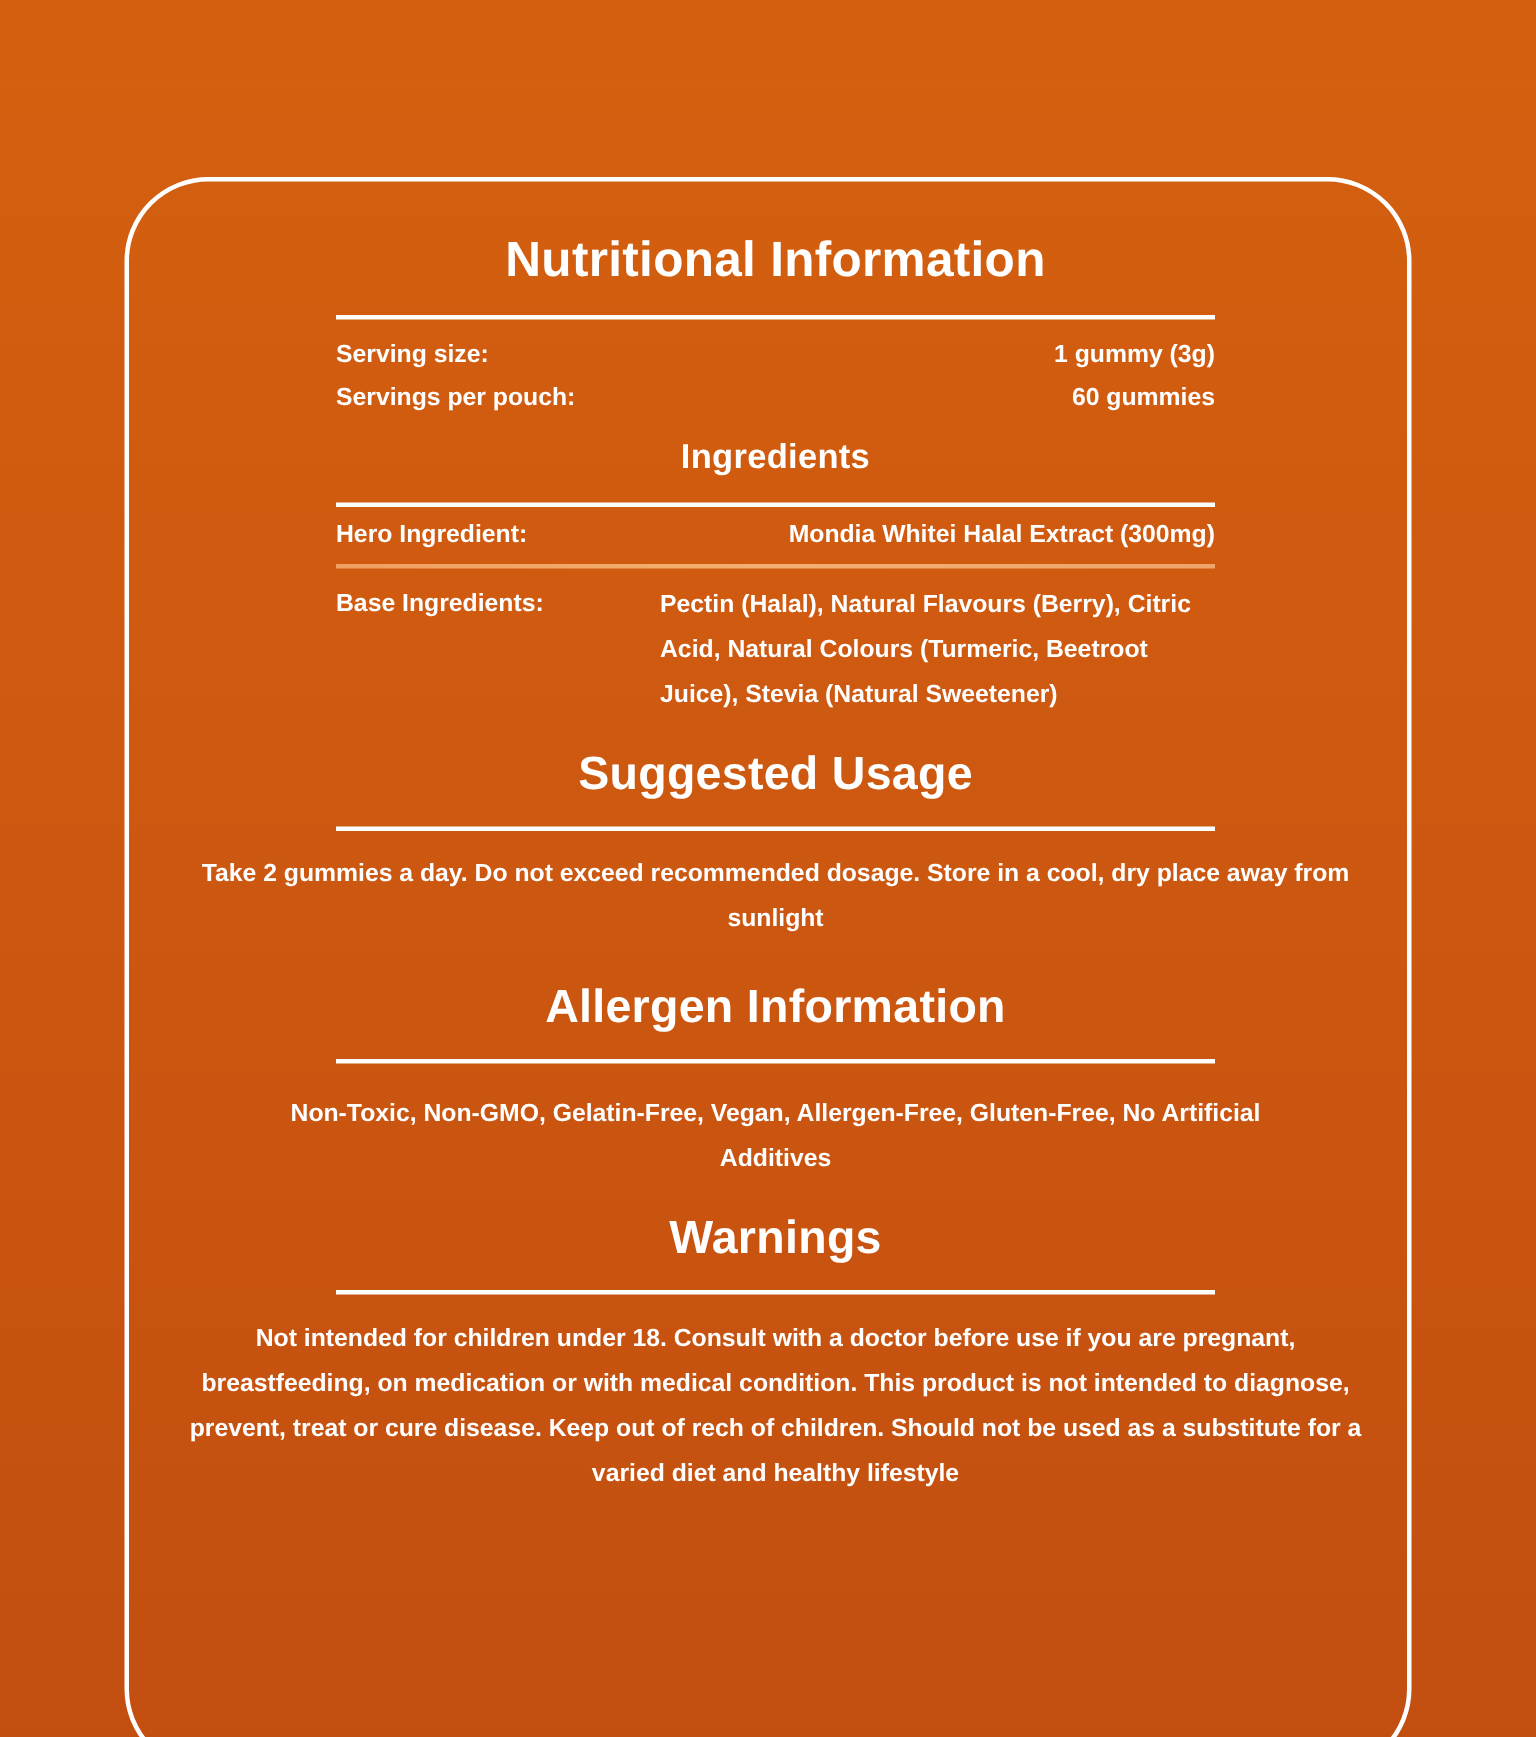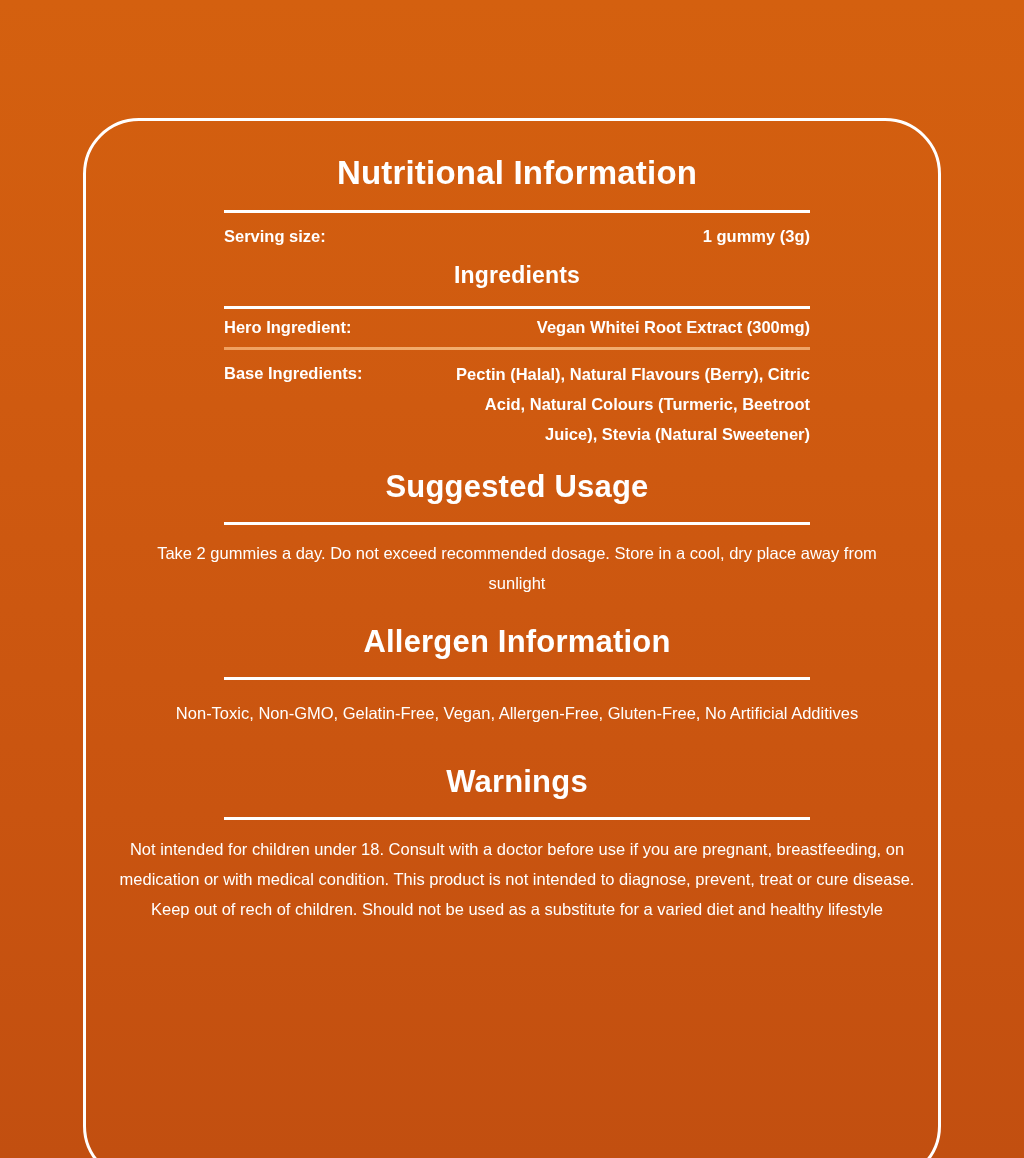--- a/index.html
+++ b/index.html
@@ -52,25 +52,25 @@
     align-items: flex-start;
     font-size: 16.5px;
     font-weight: bold;
     line-height: 29px;
   }
   .row .k {
     text-align: left;
     white-space: nowrap;
   }
   .row .v {
-    text-align: right;
+    text-align: left;
   }
   .para {
     text-align: center;
-    font-weight: normal;
+    font-weight: bold;
     font-size: 16.5px;
     line-height: 30px;
   }
 
   
   #nutrition-title { font-size: 33px; margin-top: 33px; }
   #nutrition-rule { width: 586px; margin-top: 18px; }
   #nutrition-rows { margin-top: 9px; }
 
   
@@ -86,44 +86,48 @@
   #usage-title { font-size: 31px; margin-top: 20px; }
   #usage-rule { width: 586px; margin-top: 17px; }
   #usage-text { margin-top: 13px; width: 770px; margin-left: -92px; }
 
   
   #allergen-title { font-size: 31px; margin-top: 26px; }
   #allergen-rule { width: 586px; margin-top: 17px; }
   #allergen-text { margin-top: 18px; width: 700px; margin-left: -57px; }
 
   
-  #warnings-title { font-size: 31px; margin-top: 36px; }
+  #warnings-title { font-size: 31px; margin-top: 20px; }
   #warnings-rule { width: 586px; margin-top: 17px; }
   #warnings-text { margin-top: 14px; width: 800px; margin-left: -107px; }
 </style>
 </head>
 <body>
 
 <div class="label-card">
   <div class="inner">
 
     <div class="section-title" id="nutrition-title">Nutritional Information</div>
     <div class="rule" id="nutrition-rule"></div>
     <div id="nutrition-rows">
       <div class="row">
         <span class="k">Serving size:</span>
         <span class="v">1 gummy (3g)</span>
       </div>
+      <div class="row">
+        <span class="k">Servings per pouch:</span>
+        <span class="v">60 gummies</span>
+      </div>
     </div>
 
     <div class="section-title" id="ingredients-title">Ingredients</div>
     <div class="rule" id="ingredients-rule"></div>
     <div class="row" id="hero-row">
       <span class="k">Hero Ingredient:</span>
-      <span class="v">Vegan Whitei Root Extract (300mg)</span>
+      <span class="v">Mondia Whitei Halal Extract (300mg)</span>
     </div>
     <div class="rule accent" id="ingredients-accent-rule"></div>
     <div class="row" id="base-row">
       <span class="k">Base Ingredients:</span>
       <span class="v">Pectin (Halal), Natural Flavours (Berry), Citric Acid, Natural Colours (Turmeric, Beetroot Juice), Stevia (Natural Sweetener)</span>
     </div>
 
     <div class="section-title" id="usage-title">Suggested Usage</div>
     <div class="rule" id="usage-rule"></div>
     <div class="para" id="usage-text">Take 2 gummies a day. Do not exceed recommended dosage. Store in a cool, dry place away from sunlight</div>

